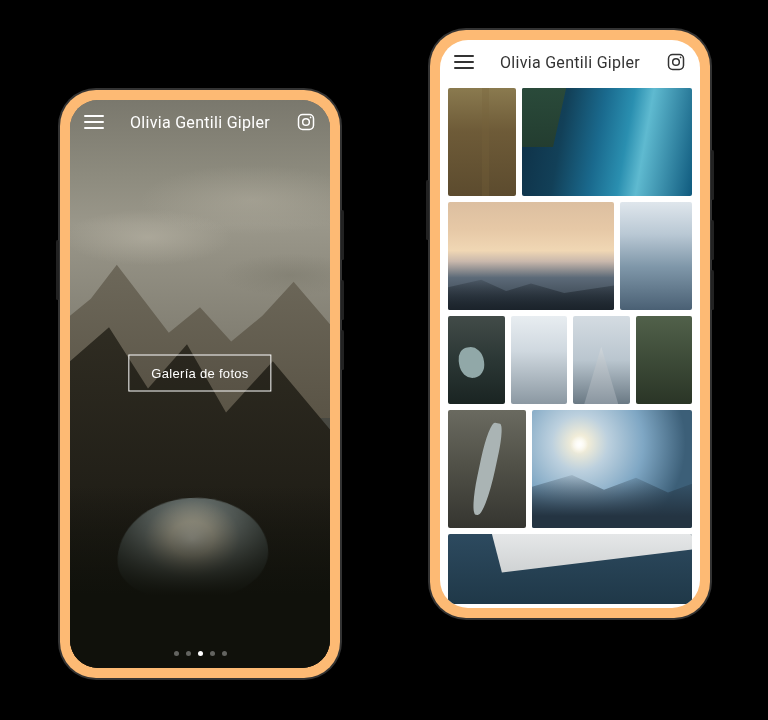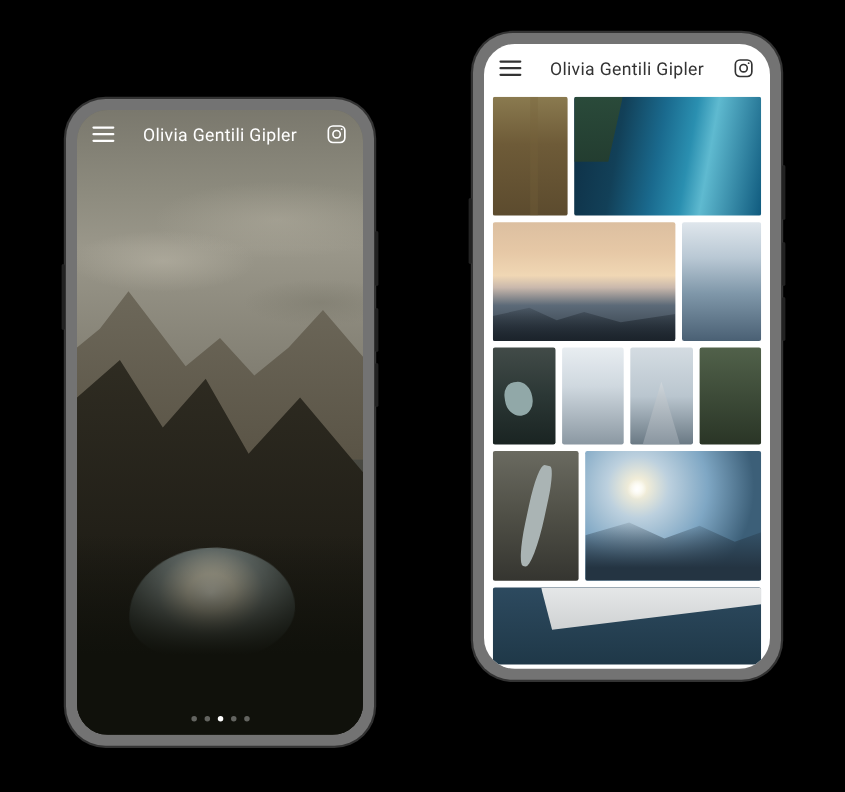--- a/index.html
+++ b/index.html
@@ -11,21 +11,21 @@
     position: relative;
     overflow: hidden;
   }
 
   
   .phone {
     position: absolute;
     width: 280px;
     height: 588px;
     border-radius: 36px;
-    background: #737373;
+    background: #fdba74;
     box-shadow:
       0 0 0 2px #333,
       0 0 0 4px #000,
       0 30px 60px rgba(0,0,0,0.6);
   }
   .phone .side-btn {
     position: absolute;
     background: #222;
     border-radius: 2px;
   }
@@ -233,20 +233,21 @@
       <div class="topbar-title">Olivia Gentili Gipler</div>
       <div class="insta">
         <svg viewBox="0 0 24 24" fill="none" stroke="currentColor" stroke-width="1.8">
           <rect x="3" y="3" width="18" height="18" rx="5"></rect>
           <circle cx="12" cy="12" r="4"></circle>
           <circle cx="17.5" cy="6.5" r="1" fill="currentColor" stroke="none"></circle>
         </svg>
       </div>
     </div>
 
+    <button class="cta">Galería de fotos</button>
 
     <div class="page-dots">
       <span></span>
       <span></span>
       <span class="active"></span>
       <span></span>
       <span></span>
     </div>
   </div>
 </div>

